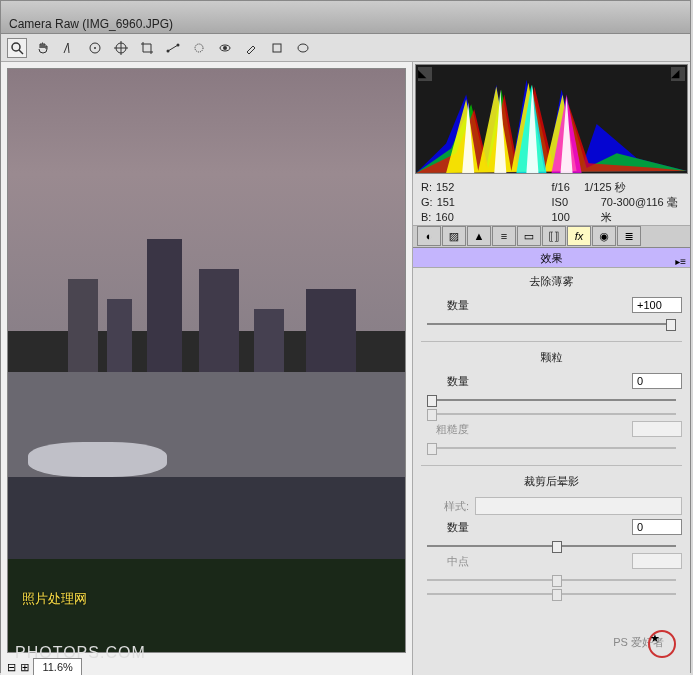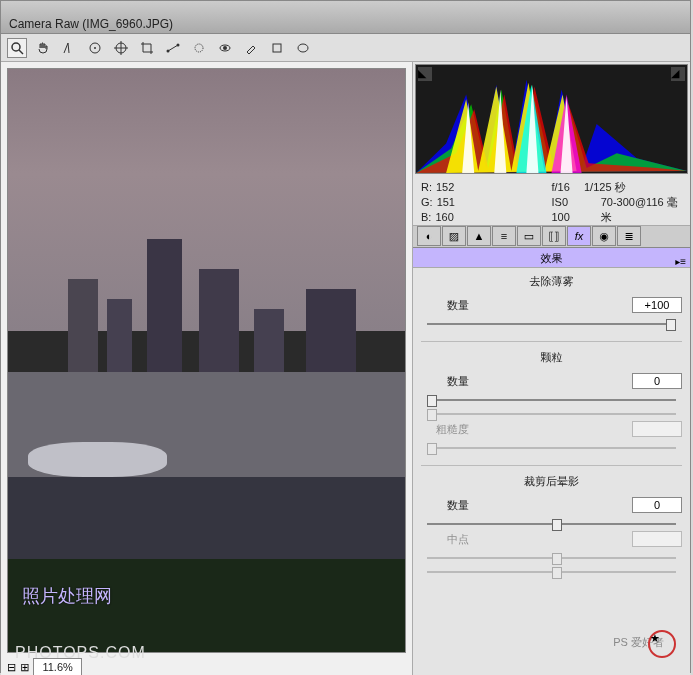--- a/index.html
+++ b/index.html
@@ -20,44 +20,44 @@
 .sk3{position:absolute;bottom:0;left:35%;width:35px;height:180px;background:#3a3545;}
 .sk4{position:absolute;bottom:0;left:48%;width:40px;height:150px;background:#403a4a;}
 .sk5{position:absolute;bottom:0;left:62%;width:30px;height:110px;background:#454050;}
 .sk6{position:absolute;bottom:0;left:75%;width:50px;height:130px;background:#3a3545;}
 .mid{position:absolute;top:52%;left:0;right:0;height:25%;background:#6a6870;}
 .water{position:absolute;top:64%;left:5%;width:35%;height:6%;background:#c0c0c8;border-radius:40%;}
 .low{position:absolute;top:70%;left:0;right:0;height:30%;background:#353540;}
 .trees{position:absolute;bottom:0;left:0;right:0;height:16%;background:#1a2818;}
 .zoombar{height:24px;display:flex;align-items:center;gap:4px;padding-top:4px;}
 .zoombox{background:#fff;border:1px solid #888;padding:2px 8px;color:#222;}
-.wm1{position:absolute;bottom:44px;left:14px;color:#c4b5fd;font-size:18px;z-index:5;text-shadow:0 0 2px #000;}
+.wm1{position:absolute;bottom:44px;left:14px;color:#fde047;font-size:13px;z-index:5;text-shadow:0 0 2px #000;}
 .wm2{position:absolute;bottom:10px;left:14px;color:#ddd;font-size:16px;letter-spacing:1px;z-index:5;}
 .wm3{position:absolute;bottom:22px;right:26px;color:#888;font-size:11px;z-index:5;}
 .logo{position:absolute;bottom:14px;right:14px;width:28px;height:28px;border-radius:50%;border:2px solid #c33;z-index:5;}
 .panel{width:278px;background:#e4e4e4;border-left:1px solid #aaa;display:flex;flex-direction:column;}
 .histo{height:110px;background:#1a1a1a;position:relative;border:1px solid #888;margin:2px;}
 .histo svg{width:100%;height:100%;}
 .corner{position:absolute;width:14px;height:14px;top:2px;}
 .corner.l{left:2px;background:#444;}
 .corner.r{right:2px;background:#444;}
 .info{height:50px;display:flex;padding:4px 8px;border-bottom:1px solid #aaa;}
 .info .col{flex:1;}
 .info .row{display:flex;gap:4px;line-height:15px;color:#222;}
 .tabs{height:22px;background:#ccc;border-bottom:1px solid #888;display:flex;padding:0 4px;}
 .tab{width:24px;height:20px;border:1px solid #888;background:#d0d0d0;display:flex;align-items:center;justify-content:center;margin-right:1px;}
-.tab.sel{background:#c4b5fd;}
+.tab.sel{background:#fef9c3;}
 .phead{height:20px;background:#c4b5fd;border-bottom:1px solid #aaa;text-align:center;line-height:20px;position:relative;}
 .menuarrow{position:absolute;right:4px;top:4px;font-size:10px;}
 .pcontent{padding:6px 8px;flex:1;overflow:auto;}
 .sect{margin-bottom:10px;}
 .sectitle{text-align:center;color:#222;margin-bottom:8px;}
 .slrow{display:flex;align-items:center;margin-bottom:4px;}
 .slrow label{width:48px;color:#222;text-align:right;}
-.slrow input[type=text]{width:50px;border:1px solid #888;padding:1px 4px;text-align:center;background:#fff;}
+.slrow input[type=text]{width:50px;border:1px solid #888;padding:1px 4px;text-align:left;background:#fff;}
 .slider{flex:1;height:14px;position:relative;margin:0 6px;}
 .track{position:absolute;top:6px;left:0;right:0;height:2px;background:#888;}
 .thumb{position:absolute;top:2px;width:10px;height:12px;background:#eee;border:1px solid #666;}
 .disabled{opacity:0.45;}
 .select{flex:1;height:18px;border:1px solid #888;background:#fff;margin-left:6px;}
 .footer{height:36px;border-top:1px solid #aaa;display:flex;align-items:center;justify-content:flex-end;padding:0 10px;}
 .btn{padding:3px 14px;border:1px solid #888;background:linear-gradient(#f8f8f8,#ddd);}
 hr{border:none;border-top:1px solid #bbb;margin:8px 0;}
 </style>
 </head>
@@ -254,20 +254,24 @@
             <input type="text" style="">
           </div>
           <div class="slider disabled">
               <div class="track"></div>
               <div class="thumb" style="left:0"></div>
             </div>
         </div>
         <hr>
         <div class="sect">
           <div class="sectitle">裁剪后晕影</div>
+          <div class="slrow disabled">
+            <label>样式:</label>
+            <div class="select"></div>
+          </div>
           <div class="slrow">
             <label>数量</label>
             <div style="flex:1"></div>
             <input type="text" value="0" style="">
           </div>
           <div class="slider">
               <div class="track"></div>
               <div class="thumb" style="left:50%"></div>
             </div>
           <div class="slrow disabled">

